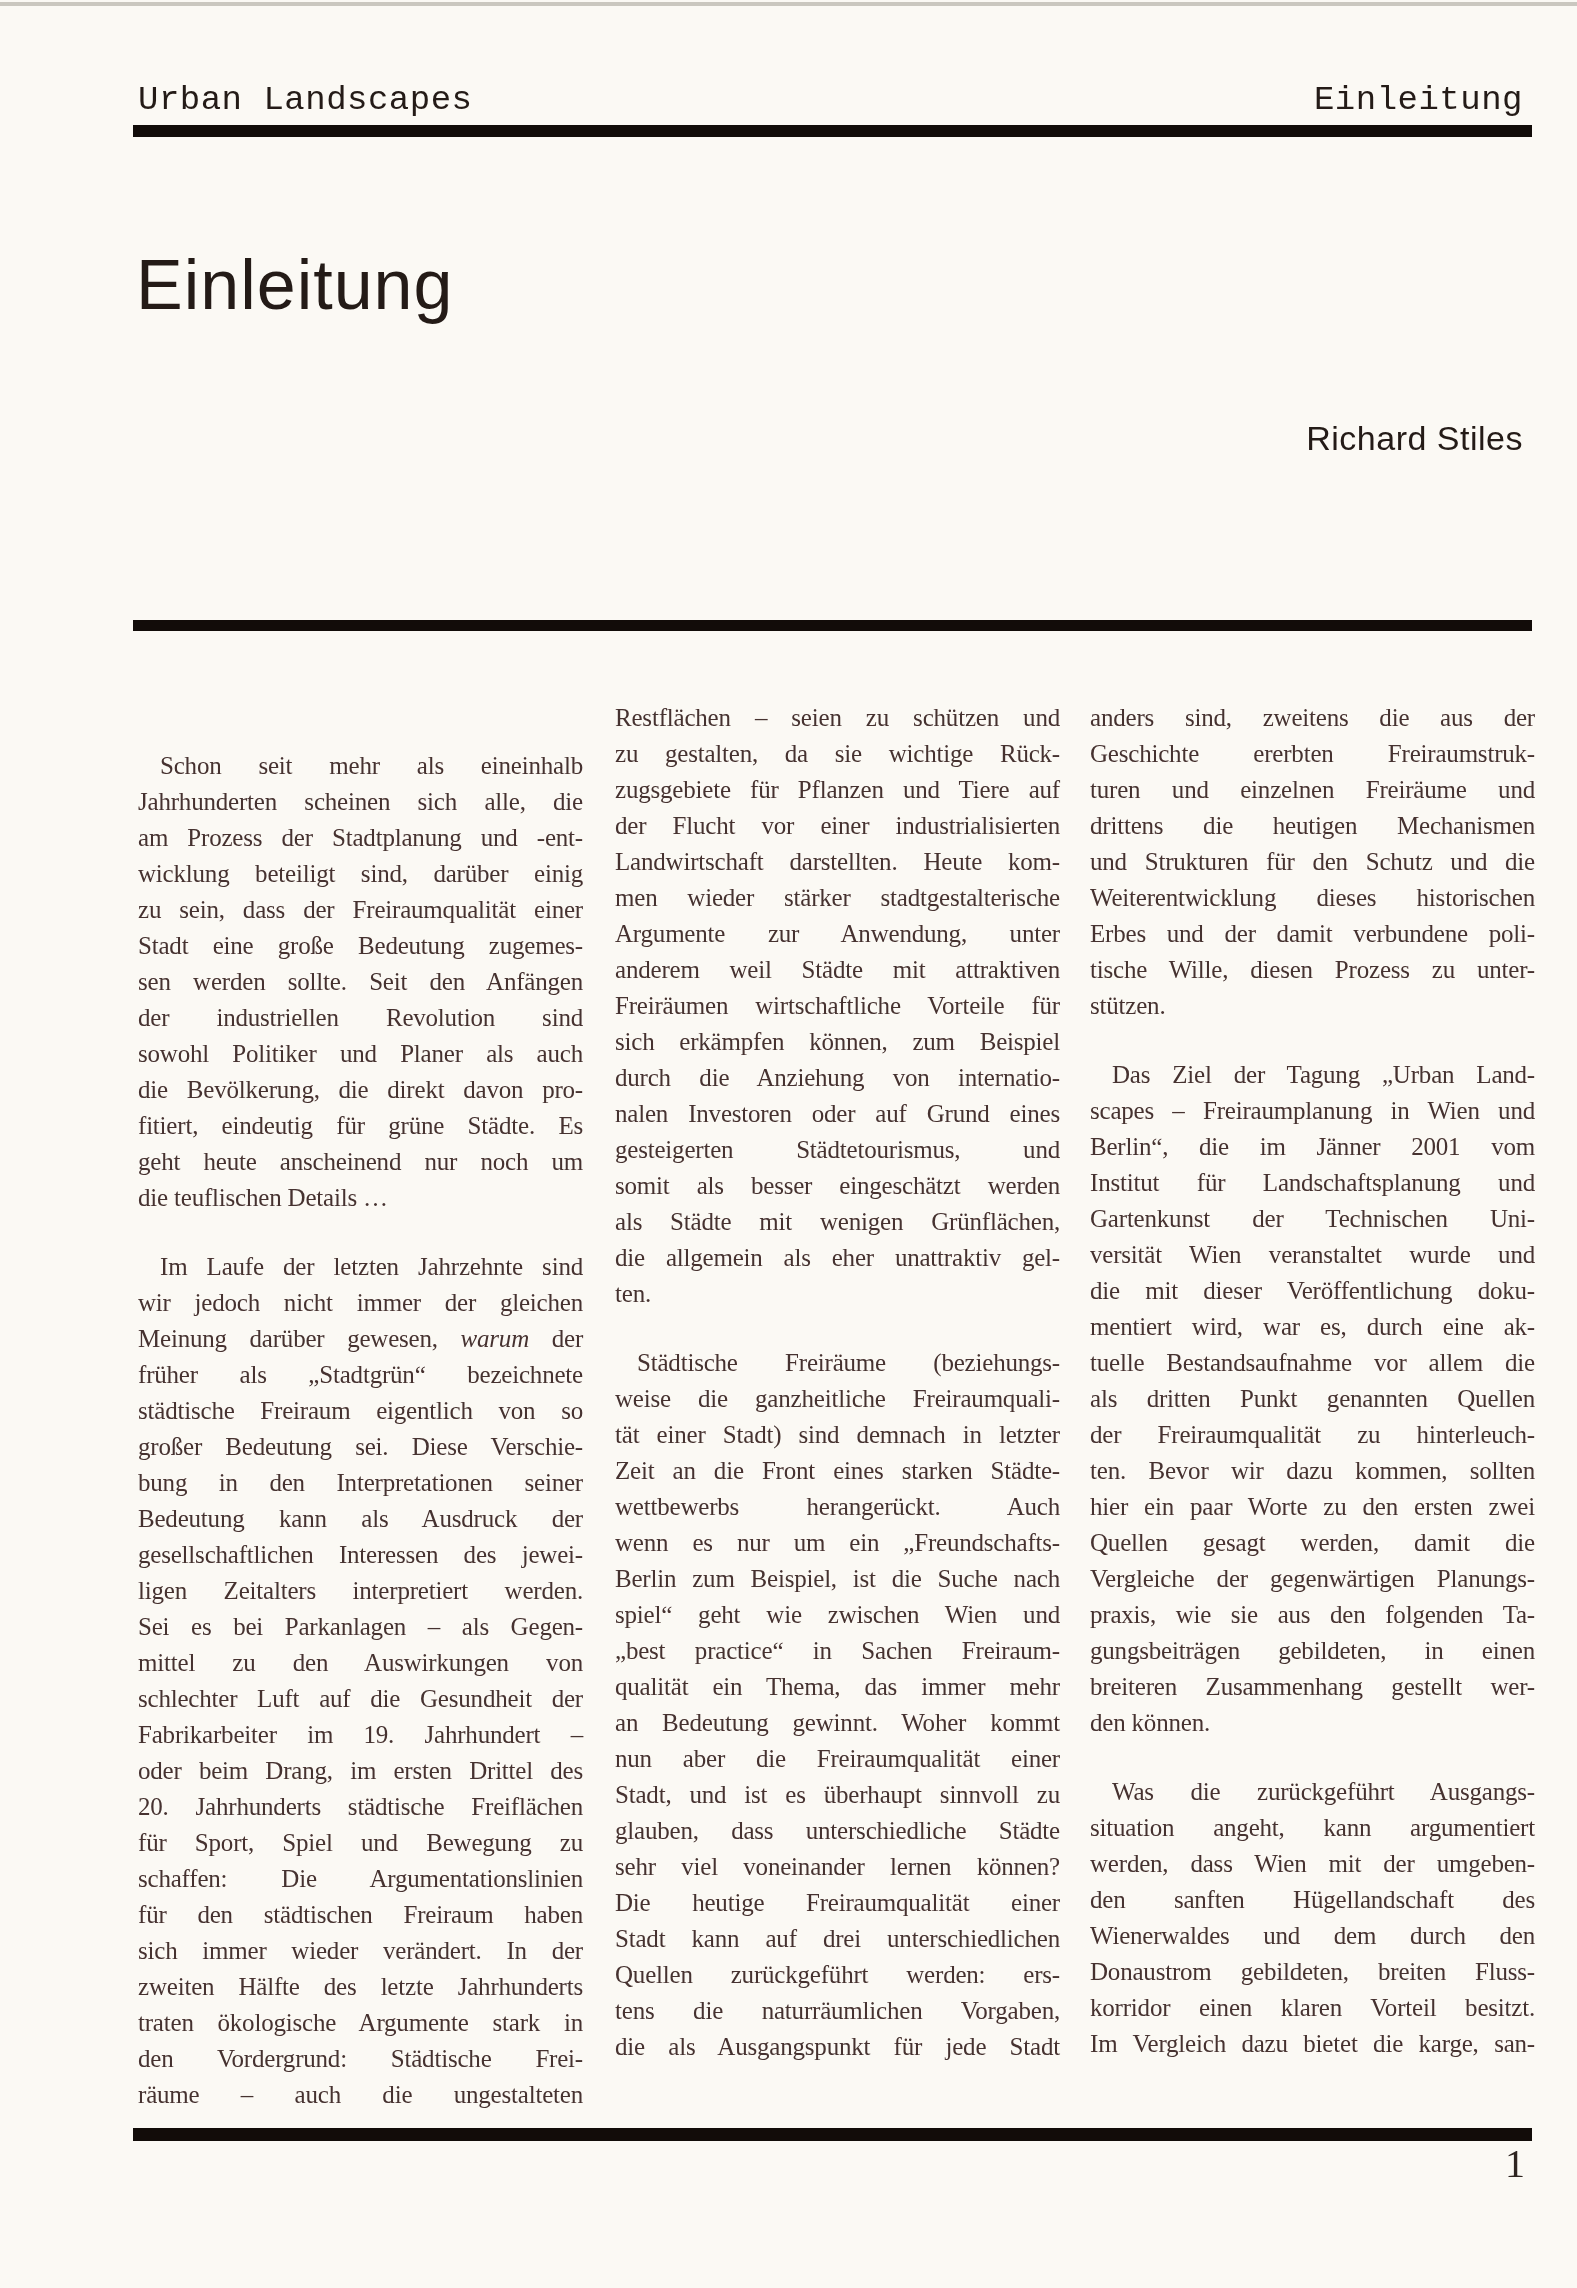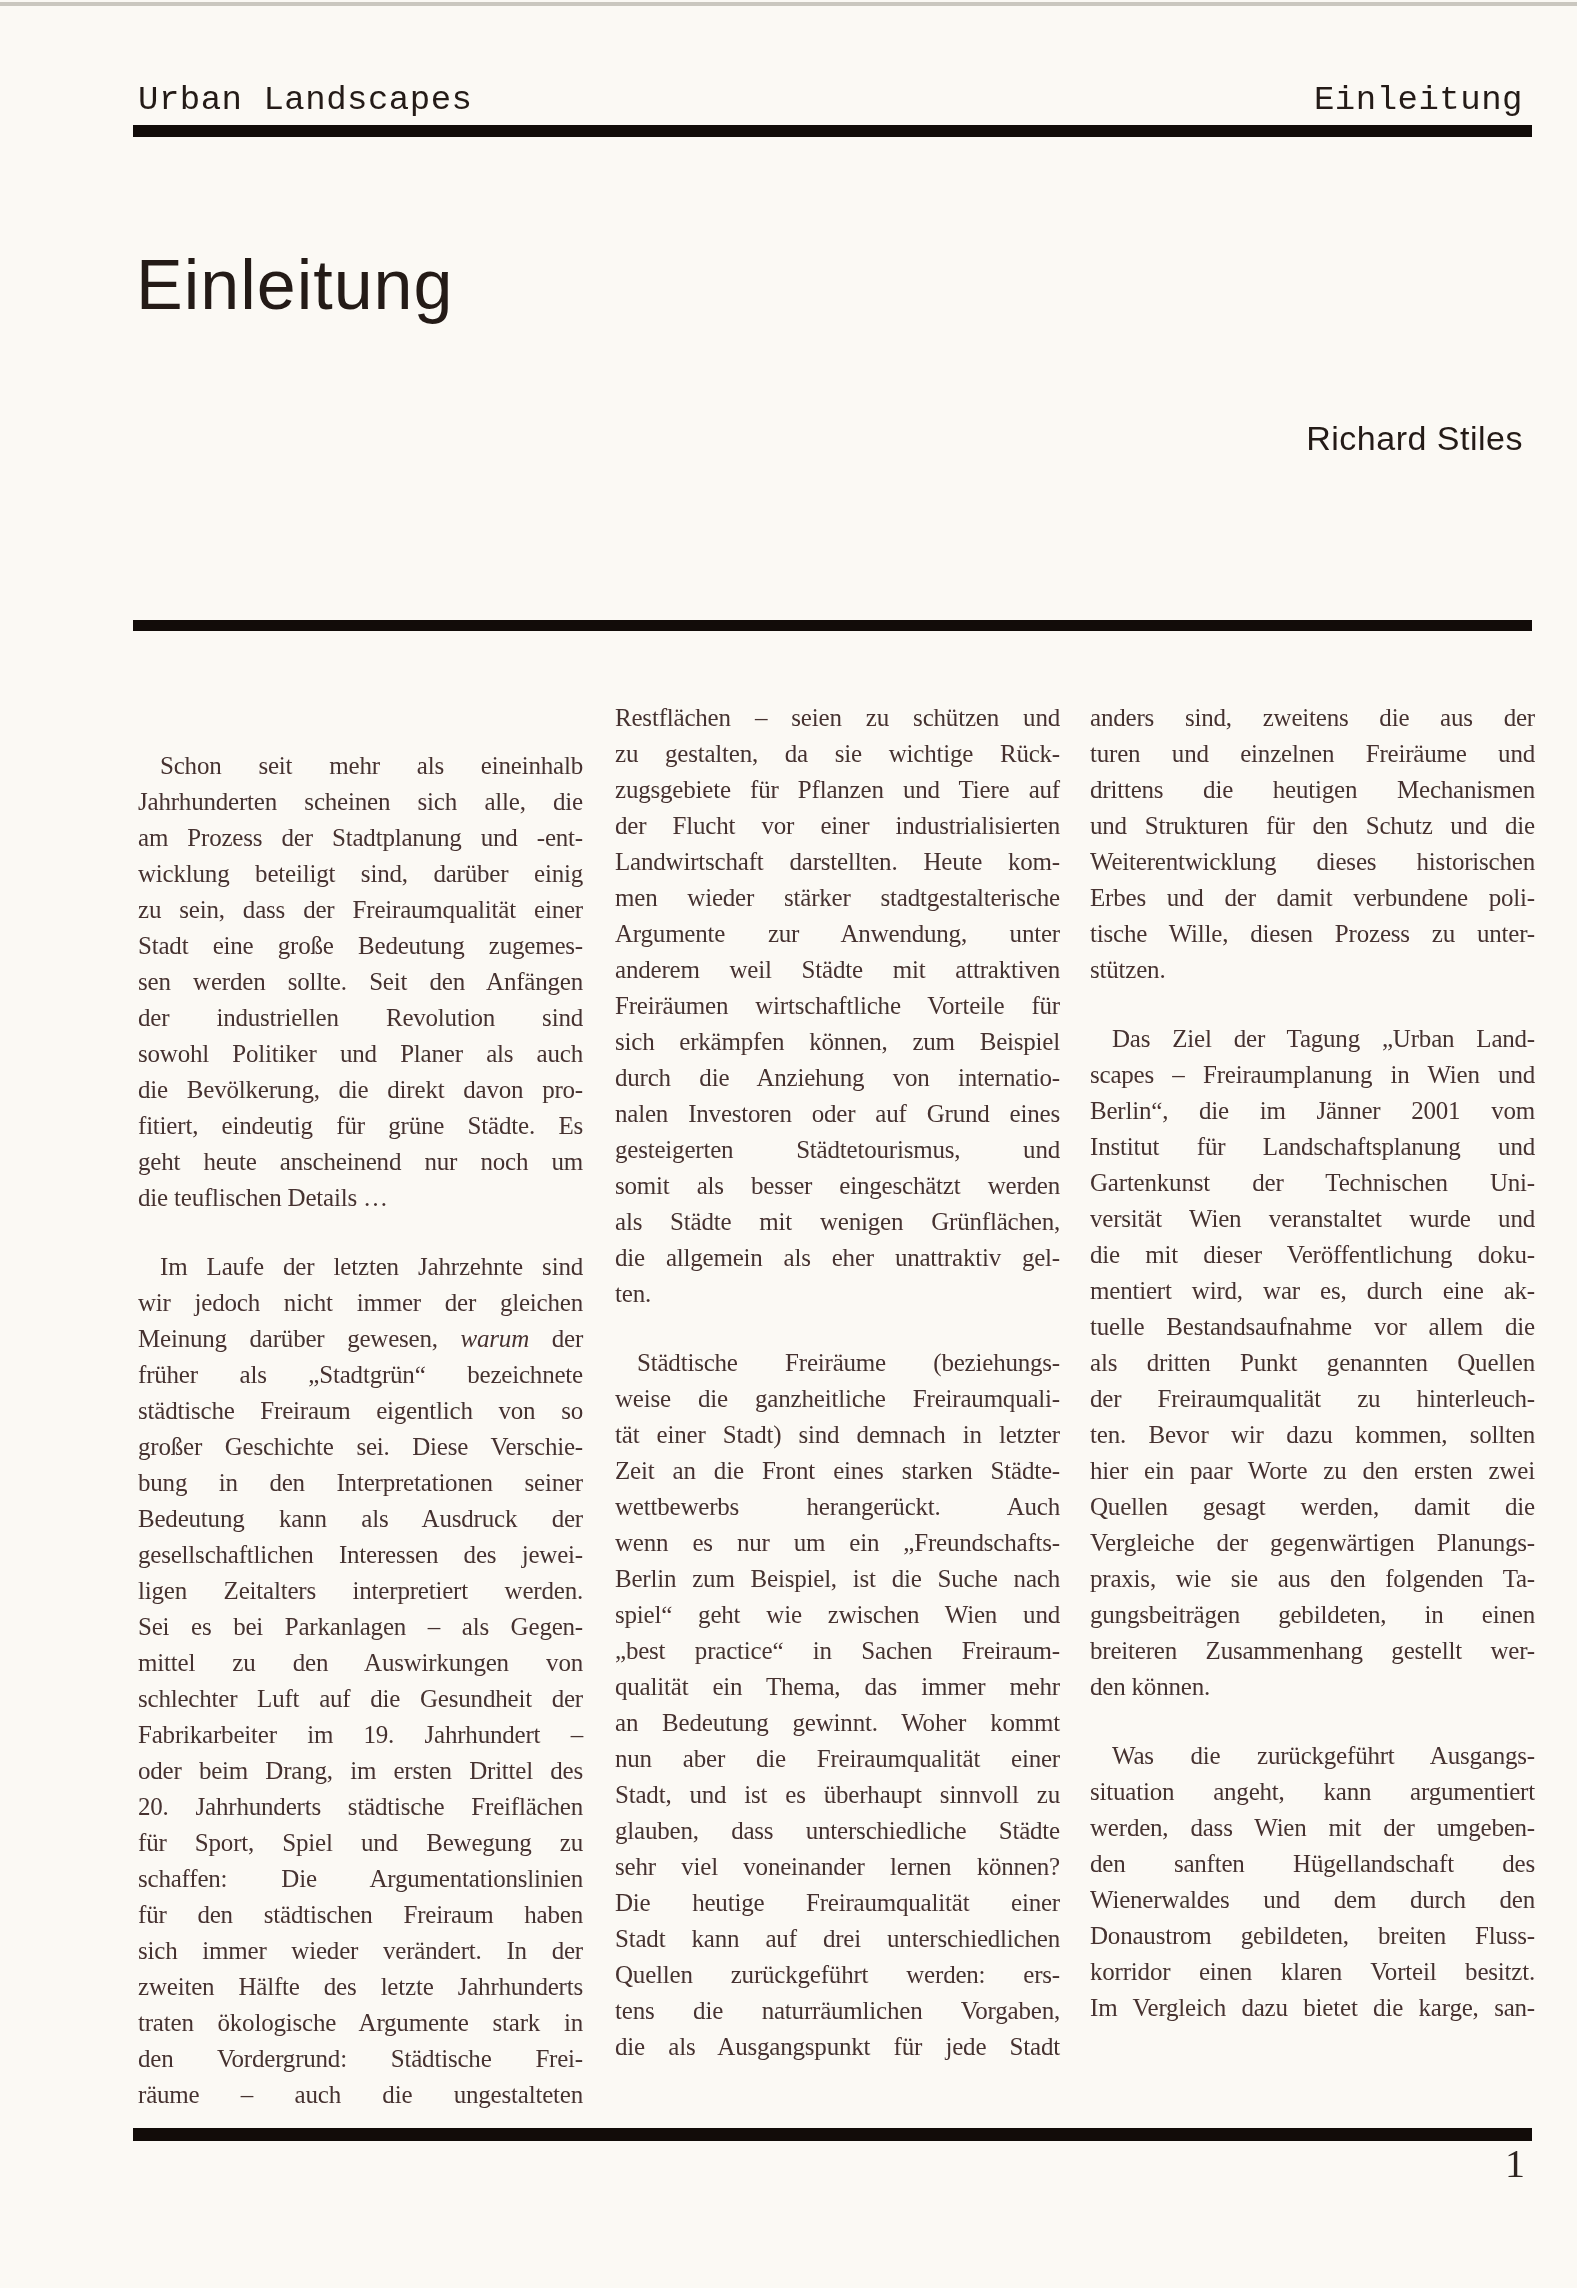--- a/index.html
+++ b/index.html
@@ -104,21 +104,21 @@
         <div class="line">fitiert, eindeutig für grüne Städte. Es</div>
         <div class="line">geht heute anscheinend nur noch um</div>
         <div class="line endline">die teuflischen Details …</div>
       </div>
       <div class="paragraph">
         <div class="line indent">Im Laufe der letzten Jahrzehnte sind</div>
         <div class="line">wir jedoch nicht immer der gleichen</div>
         <div class="line">Meinung darüber gewesen, <em>warum</em> der</div>
         <div class="line">früher als „Stadtgrün“ bezeichnete</div>
         <div class="line">städtische Freiraum eigentlich von so</div>
-        <div class="line">großer Geschichte sei. Diese Verschie-</div>
+        <div class="line">großer Bedeutung sei. Diese Verschie-</div>
         <div class="line">bung in den Interpretationen seiner</div>
         <div class="line">Bedeutung kann als Ausdruck der</div>
         <div class="line">gesellschaftlichen Interessen des jewei-</div>
         <div class="line">ligen Zeitalters interpretiert werden.</div>
         <div class="line">Sei es bei Parkanlagen – als Gegen-</div>
         <div class="line">mittel zu den Auswirkungen von</div>
         <div class="line">schlechter Luft auf die Gesundheit der</div>
         <div class="line">Fabrikarbeiter im 19. Jahrhundert –</div>
         <div class="line">oder beim Drang, im ersten Drittel des</div>
         <div class="line">20. Jahrhunderts städtische Freiflächen</div>
@@ -171,20 +171,21 @@
         <div class="line">Die heutige Freiraumqualität einer</div>
         <div class="line">Stadt kann auf drei unterschiedlichen</div>
         <div class="line">Quellen zurückgeführt werden: ers-</div>
         <div class="line">tens die naturräumlichen Vorgaben,</div>
         <div class="line">die als Ausgangspunkt für jede Stadt</div>
       </div>
     </div>
   <div class="text-column c2">
       <div class="paragraph">
         <div class="line">anders sind, zweitens die aus der</div>
+        <div class="line">Geschichte ererbten Freiraumstruk-</div>
         <div class="line">turen und einzelnen Freiräume und</div>
         <div class="line">drittens die heutigen Mechanismen</div>
         <div class="line">und Strukturen für den Schutz und die</div>
         <div class="line">Weiterentwicklung dieses historischen</div>
         <div class="line">Erbes und der damit verbundene poli-</div>
         <div class="line">tische Wille, diesen Prozess zu unter-</div>
         <div class="line endline">stützen.</div>
       </div>
       <div class="paragraph">
         <div class="line indent">Das Ziel der Tagung „Urban Land-</div>

